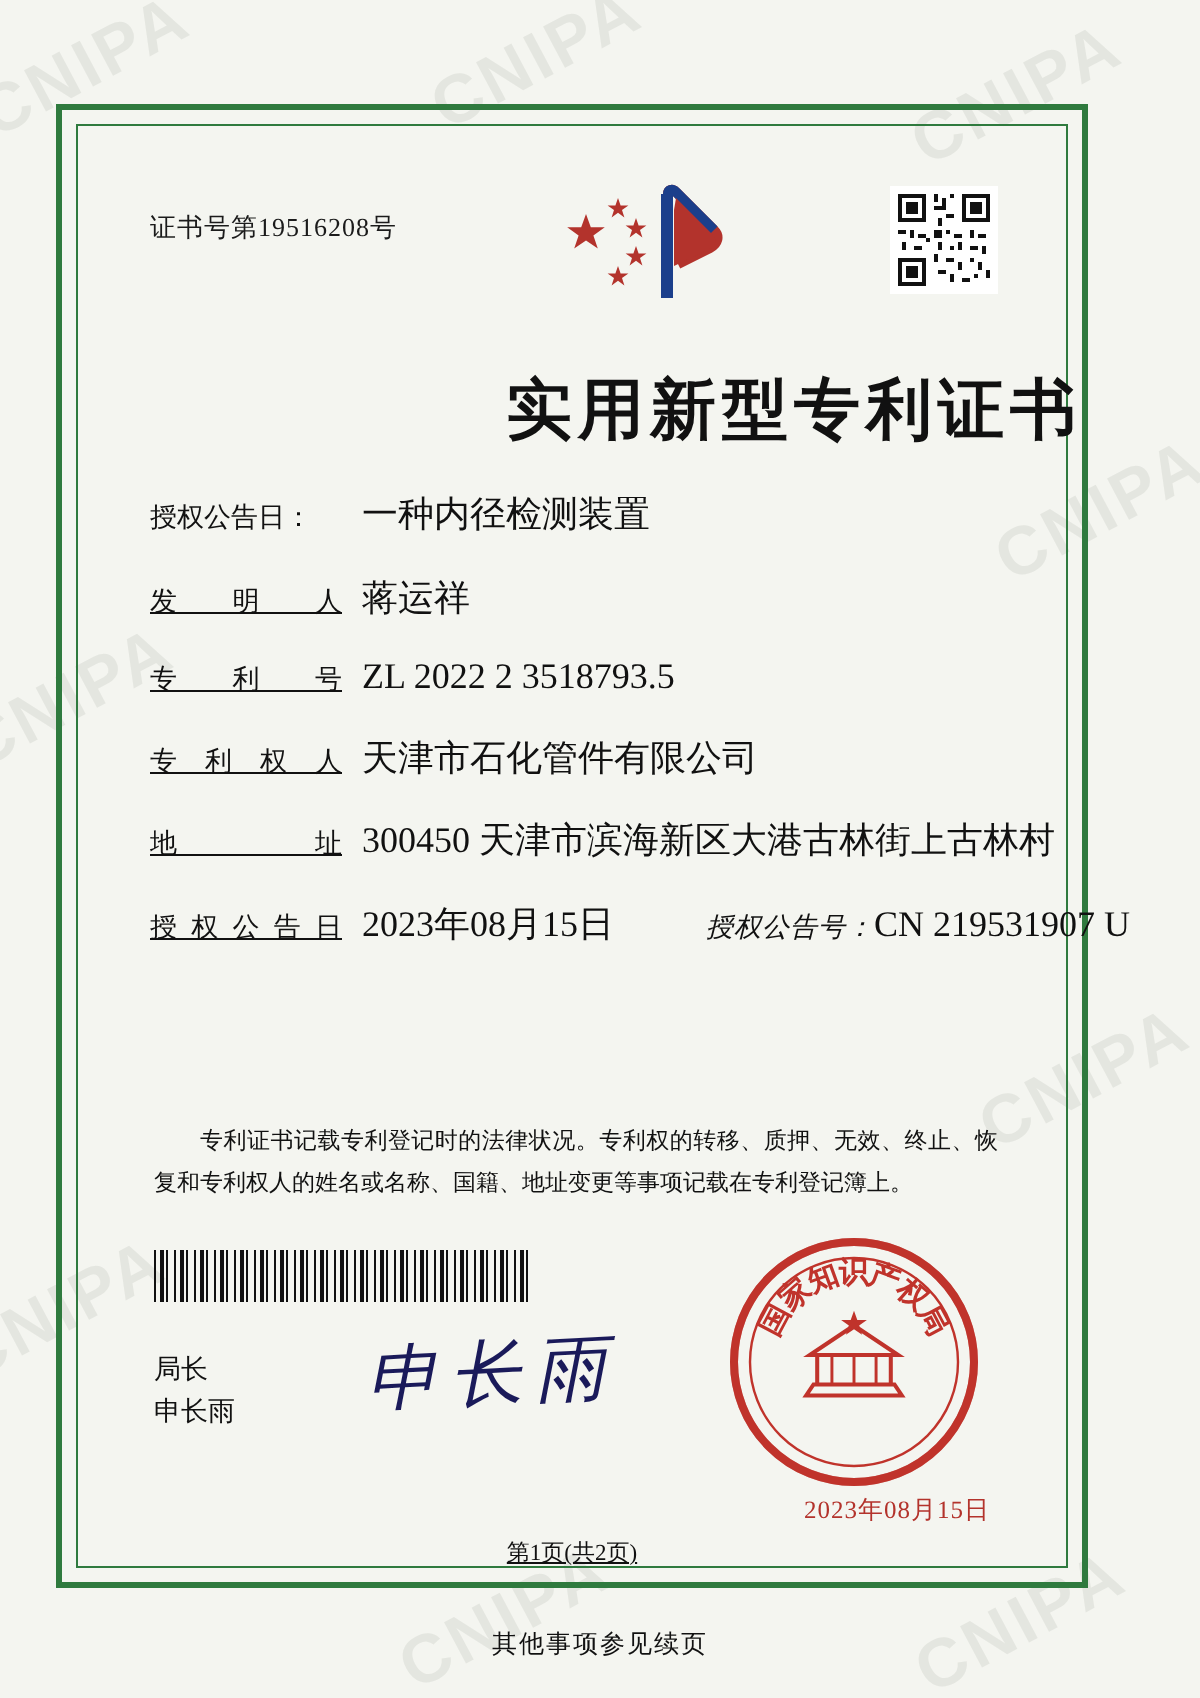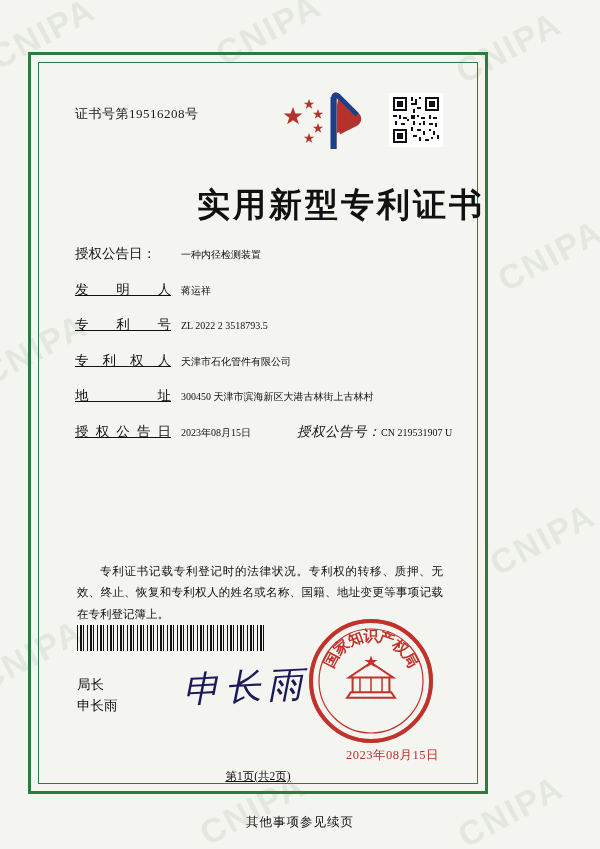--- a/index.html
+++ b/index.html
@@ -35,21 +35,21 @@
   .wm6 { left: 486px;  top: 520px; }
   .wm7 { left: -26px;  top: 636px; }
   .wm8 { left: 196px;  top: 790px; }
   .wm9 { left: 454px;  top: 792px; }
 
   
   .cert {
     position: absolute;
     left: 28px;
     top: 52px;
-    width: 460px;
+    width: 516px;
     height: 742px;
     box-sizing: border-box;
     border: 3px solid #2f7a3e;
     background: transparent;
   }
   .cert-inner {
     position: absolute;
     left: 7px;
     top: 7px;
     right: 7px;
@@ -136,21 +136,21 @@
     letter-spacing: 0px;
   }
   .f-label.spread {
     text-align: justify;
     text-align-last: justify;
     width: 96px;
     padding-right: 10px;
     text-decoration: underline;
   }
   .f-value {
-    font-size: 10px;
+    font-size: 18px;
   }
   .f-inline-label {
     display: inline-block;
     margin-left: 46px;
     letter-spacing: 0.5px;
     font-style: italic;
   }
 
   .para {
     position: absolute;

